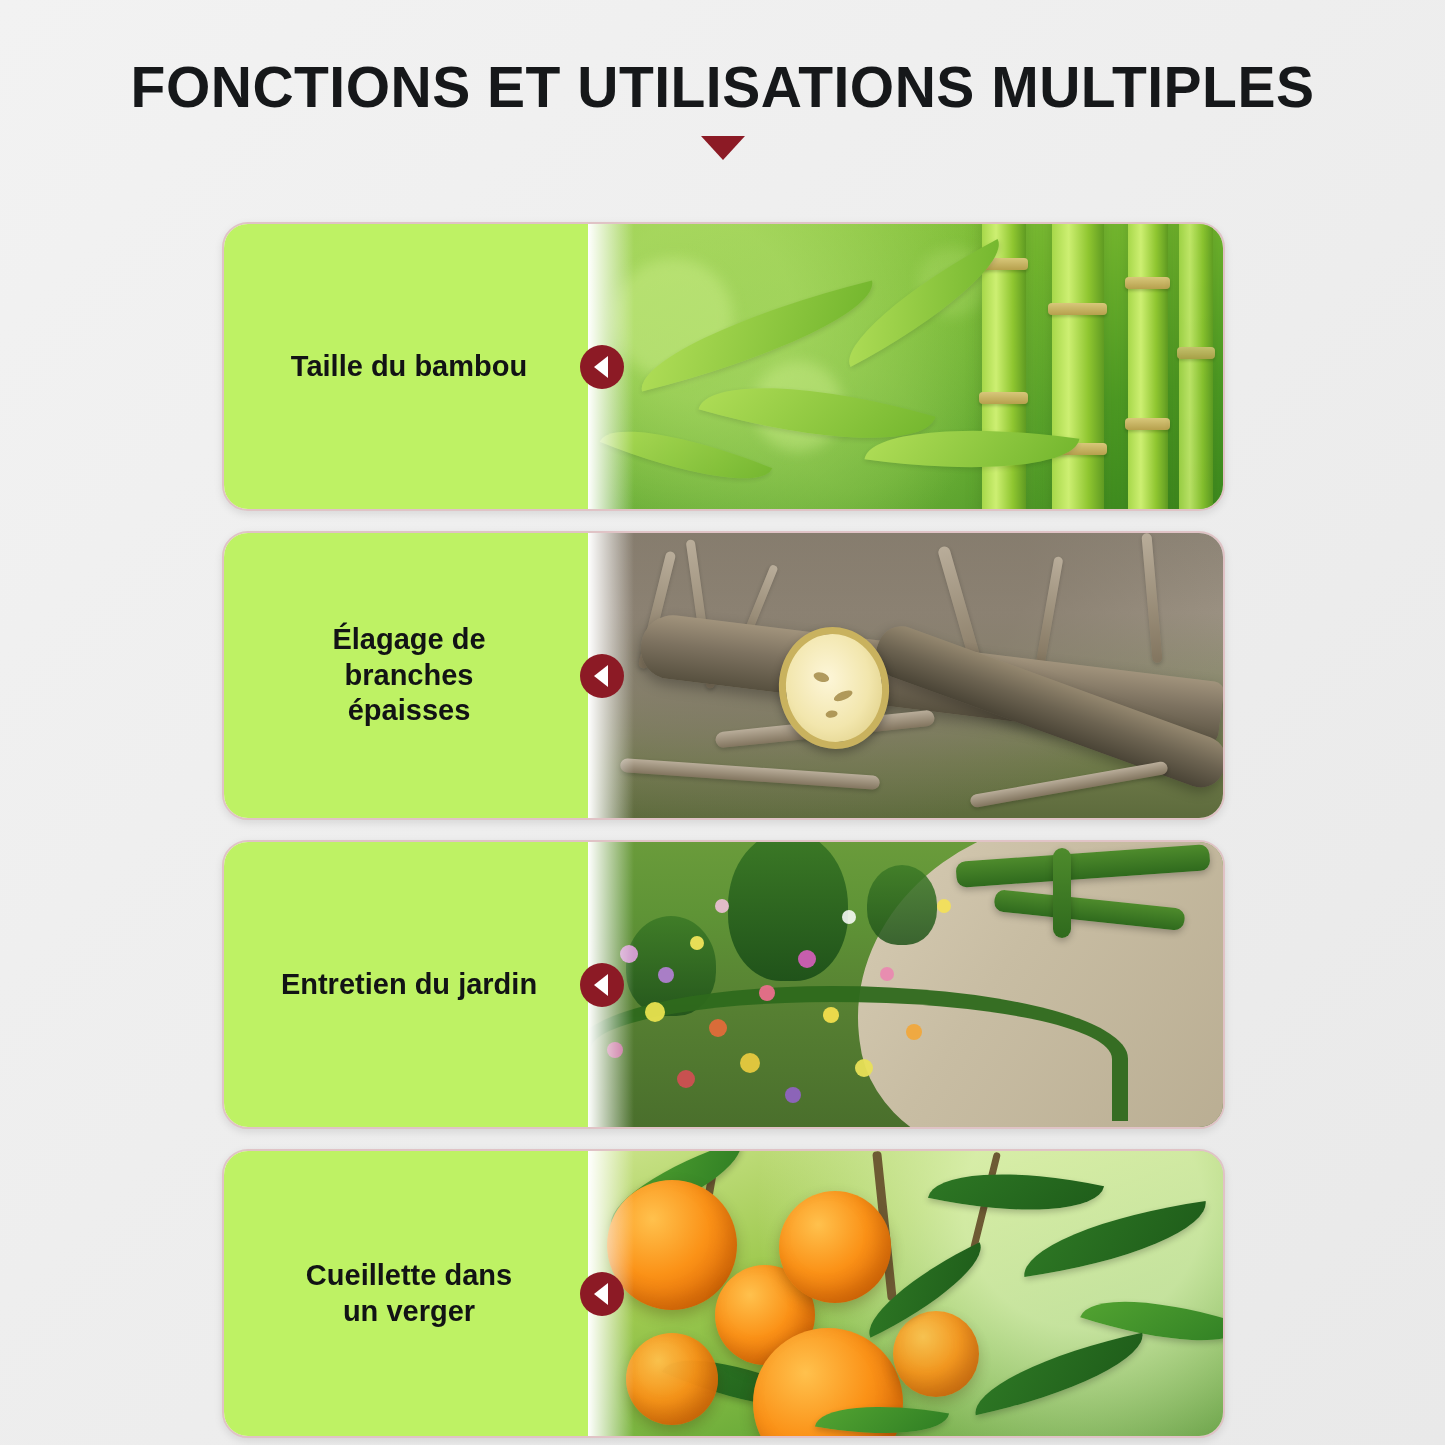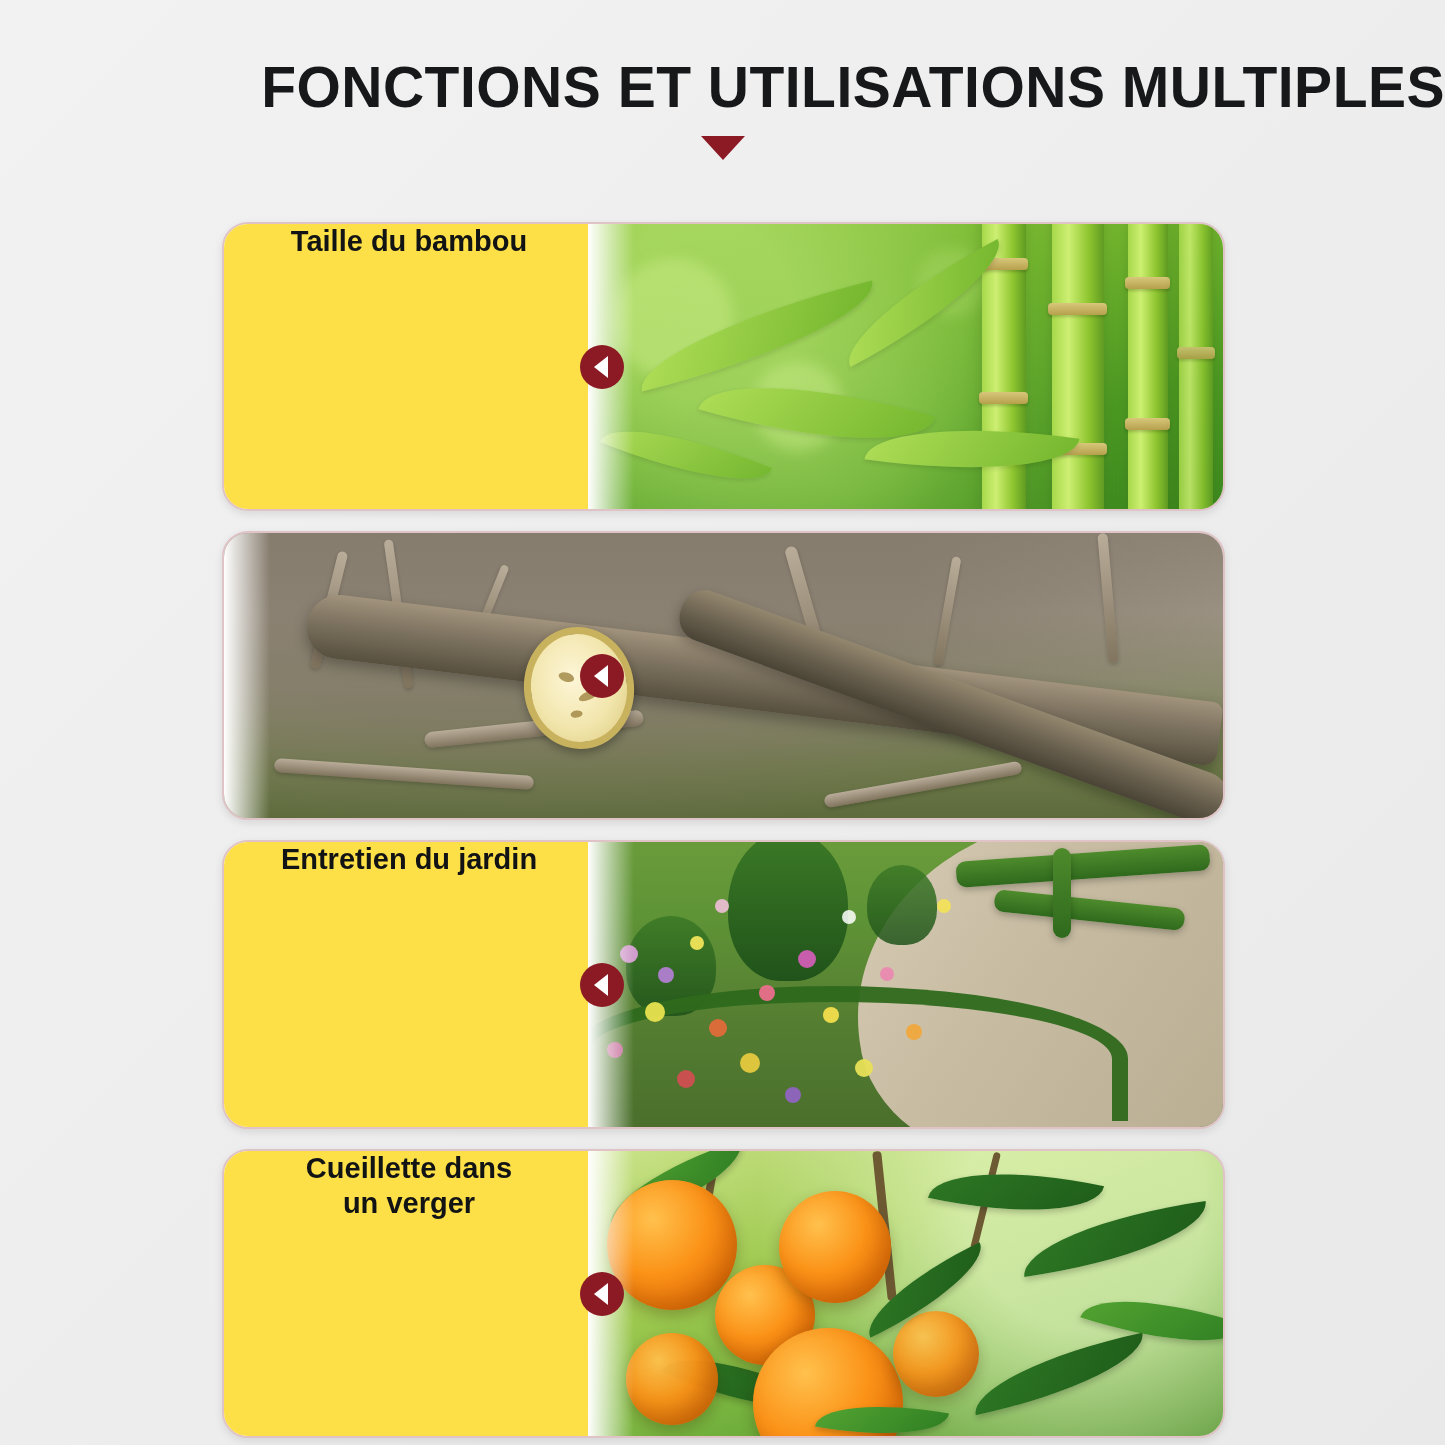--- a/index.html
+++ b/index.html
@@ -26,21 +26,20 @@
     padding-top: 58px;
     text-align: center;
   }
   .title {
     font-size: 57px;
     font-weight: bold;
     letter-spacing: 0.5px;
     color: #16181a;
     line-height: 1.05;
     margin: 0;
-    text-align: right;
   }
   .title-caret {
     width: 0;
     height: 0;
     margin: 18px auto 0 auto;
     border-left: 22px solid transparent;
     border-right: 22px solid transparent;
     border-top: 24px solid #8c1a25;
   }
 
@@ -61,25 +60,25 @@
     border: 2px solid #e0c3c6;
     box-shadow: 0 3px 8px rgba(0,0,0,0.10);
     overflow: hidden;
     display: flex;
   }
 
   .card-label {
     width: 364px;
     flex: 0 0 364px;
     display: flex;
-    align-items: flex-start;
+    align-items: center;
     justify-content: center;
     box-sizing: border-box;
     padding: 0 34px 0 40px;
-    background: #fde047;
+    background: #bef264;
   }
   .card-label-text {
     font-size: 29px;
     font-weight: bold;
     color: #121315;
     text-align: center;
     line-height: 1.22;
     white-space: pre-line;
   }
 
@@ -328,20 +327,24 @@
           <div class="bleaf" style="left:18%;top:56%;width:230px;height:58px;transform:rotate(16deg);"></div>
           <div class="bleaf" style="left:38%;top:20%;width:190px;height:44px;transform:rotate(-28deg);"></div>
           <div class="bleaf" style="left:44%;top:70%;width:210px;height:50px;transform:rotate(8deg);"></div>
           <div class="bleaf" style="left:2%;top:74%;width:170px;height:40px;transform:rotate(22deg);opacity:.9;"></div>
         </div>
         <div class="fade"></div>
       </div>
     </div>
 
     <div class="card">
+      <div class="card-label">
+        <div class="card-label-text">Élagage de branches
+épaisses</div>
+      </div>
       <div class="card-arrow"></div>
       <div class="card-photo">
         <div class="ph-branch">
           <div class="twig" style="left:10%;top:6%;width:10px;height:120px;transform:rotate(14deg);"></div>
           <div class="twig" style="left:17%;top:2%;width:9px;height:150px;transform:rotate(-8deg);"></div>
           <div class="twig" style="left:26%;top:10%;width:8px;height:95px;transform:rotate(22deg);"></div>
           <div class="twig" style="left:58%;top:4%;width:12px;height:140px;transform:rotate(-16deg);"></div>
           <div class="twig" style="left:72%;top:8%;width:9px;height:110px;transform:rotate(10deg);"></div>
           <div class="twig" style="left:88%;top:0%;width:10px;height:130px;transform:rotate(-5deg);"></div>
 

